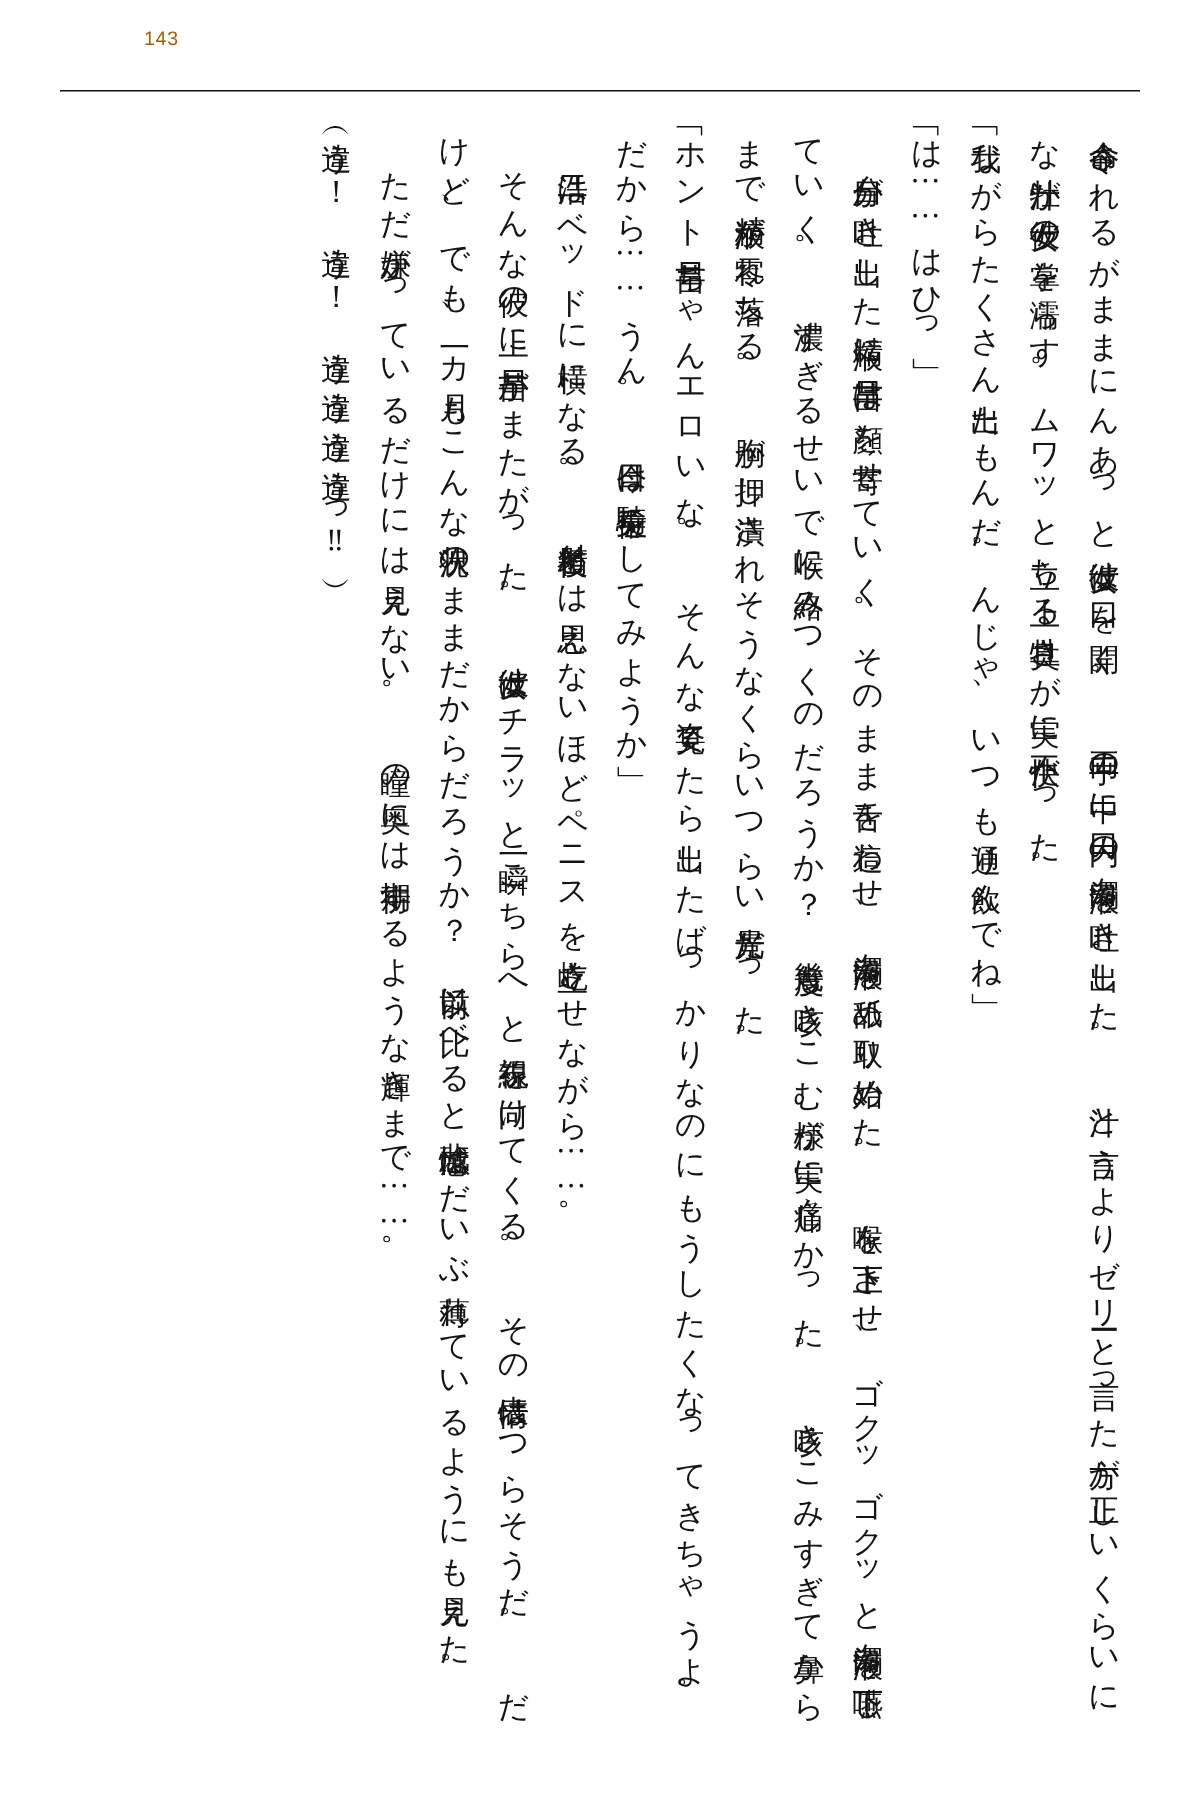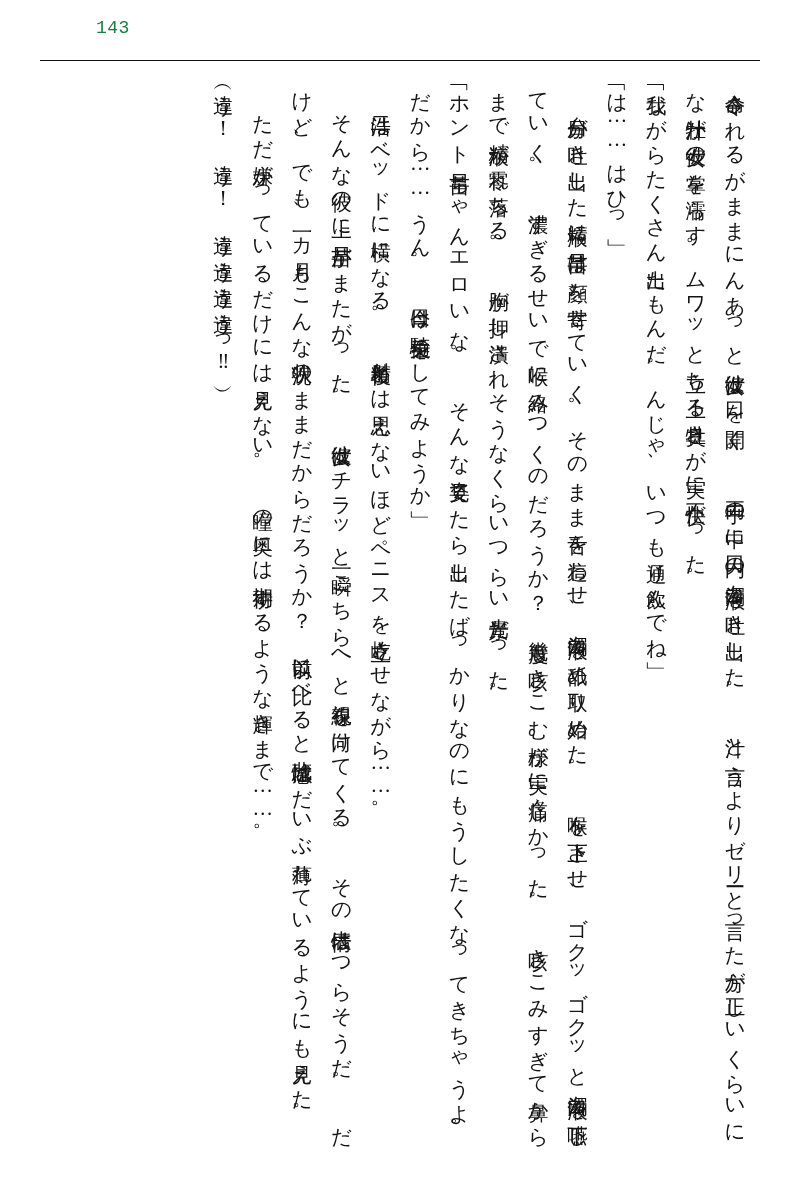--- a/index.html
+++ b/index.html
@@ -18,24 +18,24 @@
     position: relative;
     width: 800px;
     height: 1200px;
     background: #ffffff;
     box-sizing: border-box;
   }
   .page-number {
     position: absolute;
     top: 18px;
     left: 96px;
-    font-size: 18px;
+    font-size: 13px;
     letter-spacing: 0.5px;
-    color: #15803d;
-    font-family: Liberation Mono, monospace;
+    color: #a16207;
+    font-family: Liberation Sans, sans-serif;
   }
   .rule {
     position: absolute;
     top: 60px;
     left: 40px;
     width: 720px;
     height: 1px;
     background: #111111;
   }
   .body-area {

